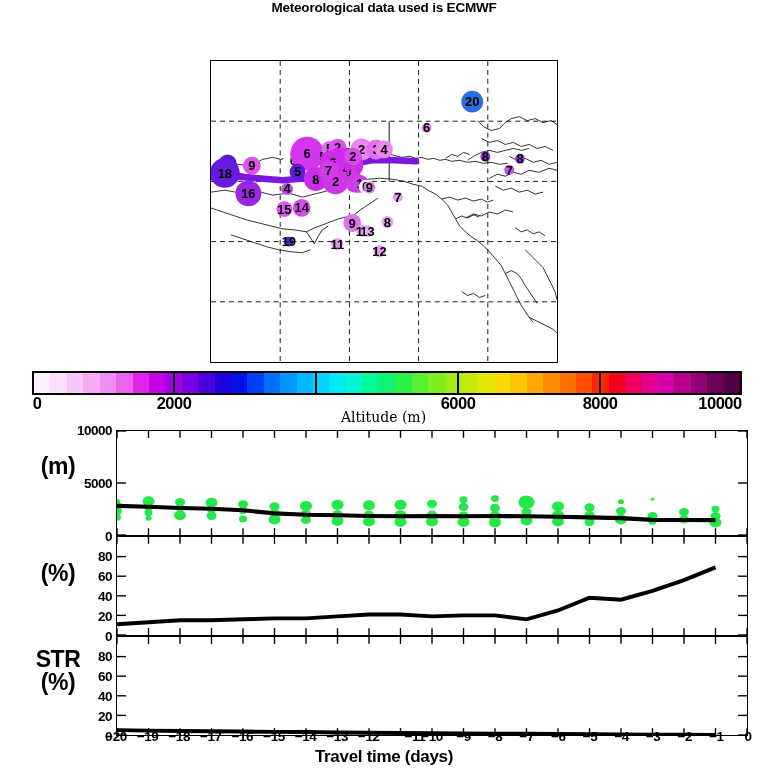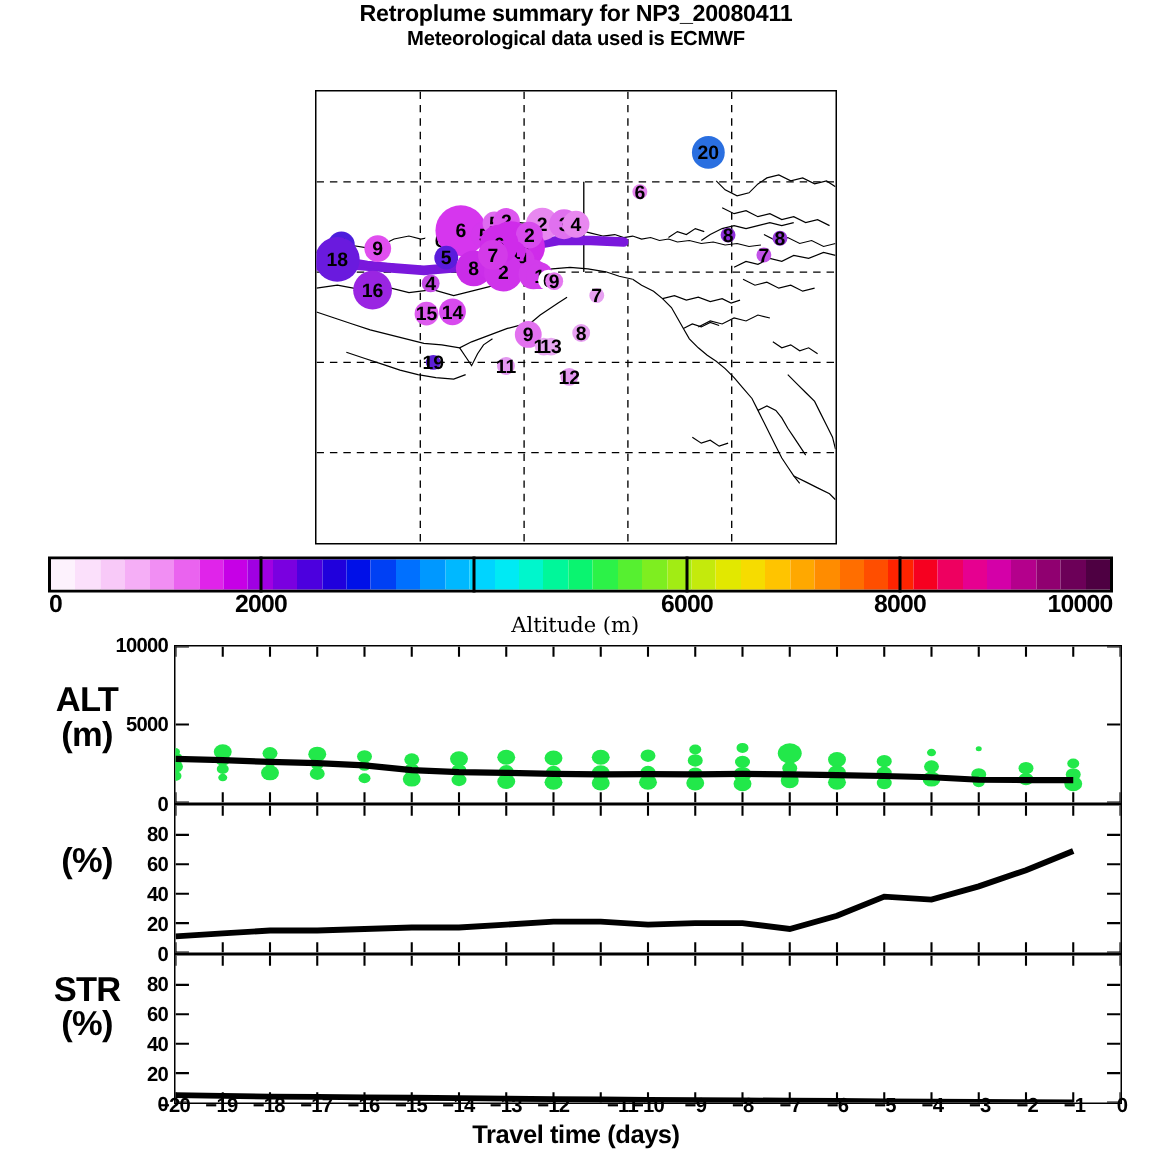--- a/index.html
+++ b/index.html
@@ -54,21 +54,20 @@
   #xticklabels{left:0;top:729px;width:668px;height:18px;}
   .xtl{position:absolute;font-size:13.5px;font-weight:bold;color:#000;
        transform:translateX(-50%);white-space:nowrap;letter-spacing:-0.5px;}
   #xaxis-title{left:0;top:747px;width:768px;text-align:center;
                font-size:17px;font-weight:bold;color:#000;letter-spacing:-0.3px;}
 </style>
 </head>
 <body>
 
 <div id="title-block" class="abs">
-  <div class="t-line" id="title-main">Retroplume summary for NP3_20080411</div>
   <div class="t-line" id="title-met">Meteorological data used is ECMWF</div>
 </div>
 
 <div id="map-panel" class="abs">
   <svg id="map-svg" viewBox="0 0 348 303" preserveAspectRatio="none">
     <g id="map-graticule">
         <line x1="69.6" y1="0" x2="69.6" y2="303" stroke="#000" stroke-width="0.9" stroke-dasharray="5,4"></line>
         <line x1="139.2" y1="0" x2="139.2" y2="303" stroke="#000" stroke-width="0.9" stroke-dasharray="5,4"></line>
         <line x1="208.8" y1="0" x2="208.8" y2="303" stroke="#000" stroke-width="0.9" stroke-dasharray="5,4"></line>
         <line x1="278.4" y1="0" x2="278.4" y2="303" stroke="#000" stroke-width="0.9" stroke-dasharray="5,4"></line>
@@ -342,21 +341,20 @@
     <div class="cb-tl" style="left: 37px;">0</div>
     <div class="cb-tl" style="left: 174px;">2000</div>
     <div class="cb-tl" style="left: 316px; margin-top: 36px;">4000</div>
     <div class="cb-tl" style="left: 458px;">6000</div>
     <div class="cb-tl" style="left: 600px;">8000</div>
     <div class="cb-tl" style="left: 720px;">10000</div>
   </div>
 <div id="cb-axis-title" class="abs">Altitude (m)</div>
 
 <div id="lab-alt" class="abs row-label">
-  <div>ALT</div>
   <div>(m)</div>
 </div>
 <div id="yticks-alt" class="abs ycol" style="top: 430px; height: 106px; position: absolute;">
     <div class="ytick" style="top: 106px;">0</div>
     <div class="ytick" style="top: 53px;">5000</div>
     <div class="ytick" style="top: 0px;">10000</div>
   </div>
 <div id="panel-alt" class="abs panel">
   <svg viewBox="0 0 632 106" preserveAspectRatio="none">
     <g id="alt-xticks">

